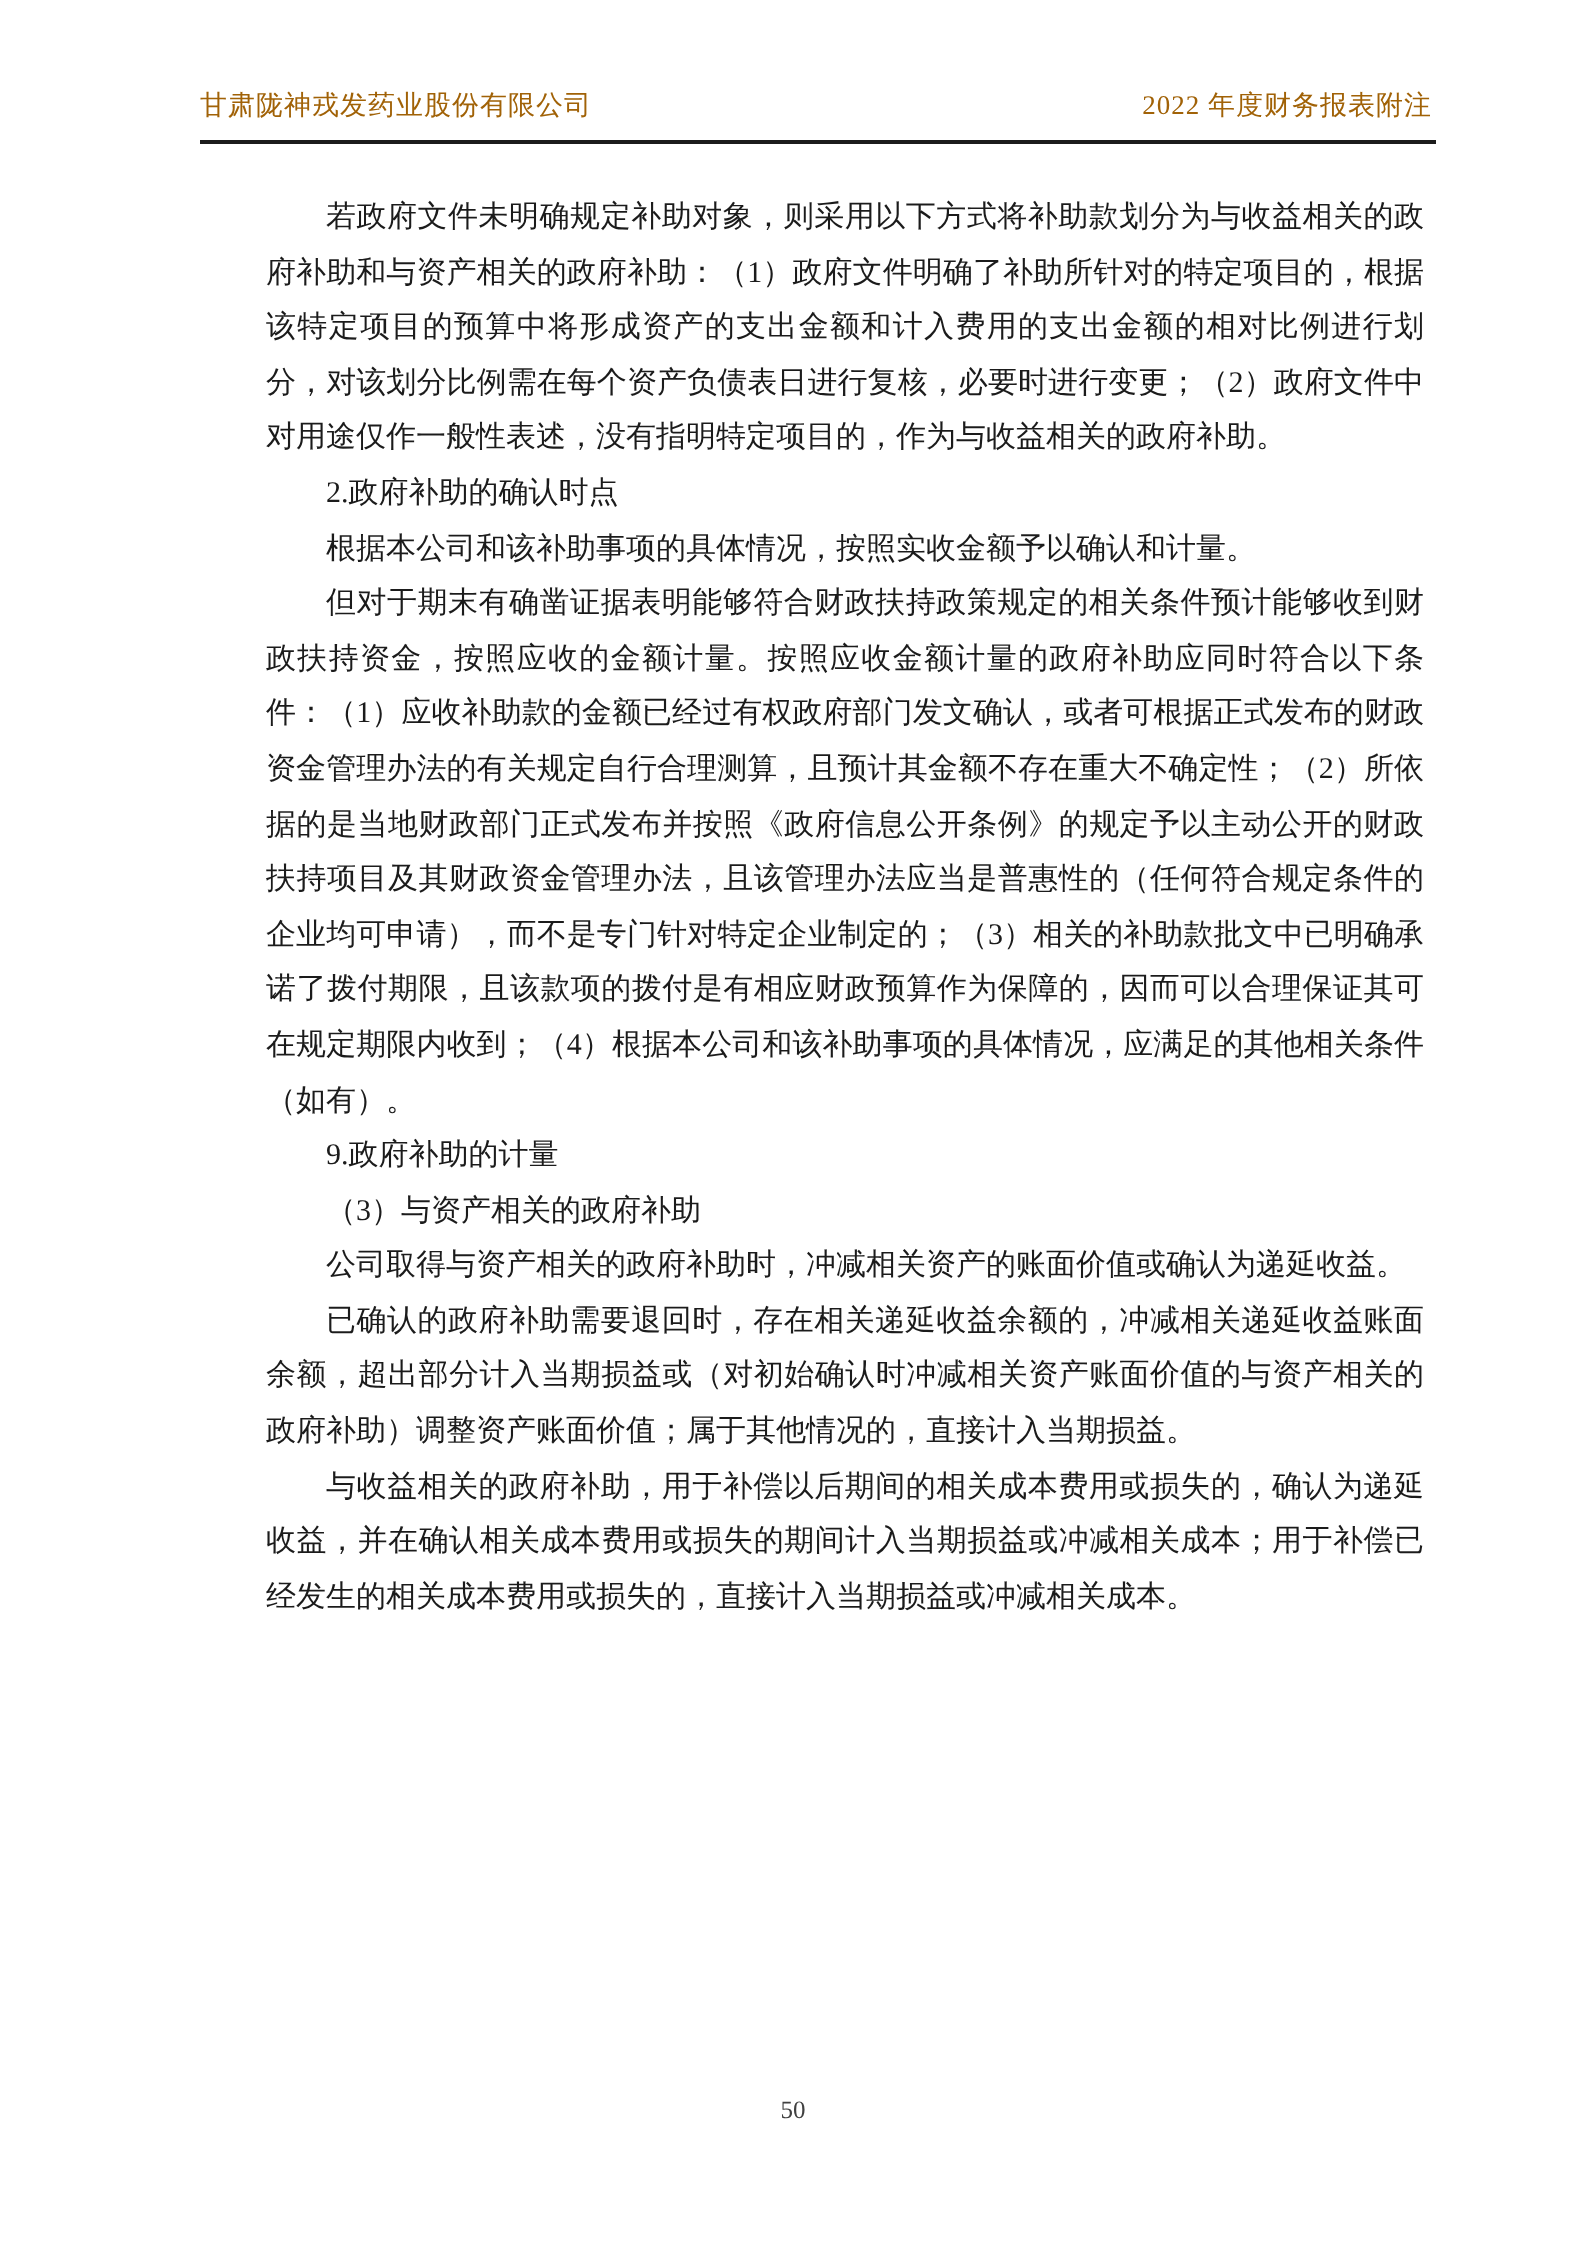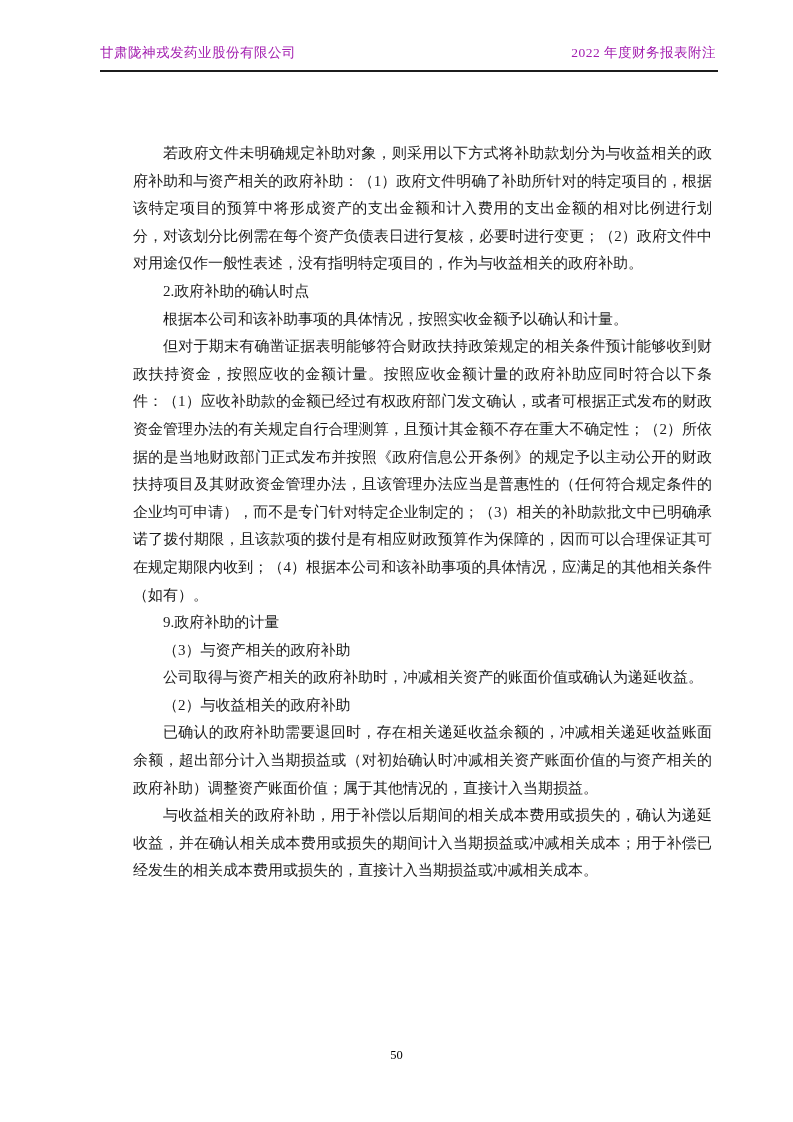--- a/index.html
+++ b/index.html
@@ -19,57 +19,56 @@
   
   .header {
     position: absolute;
     left: 100px;
     top: 44px;
     width: 616px;
     display: flex;
     justify-content: space-between;
     align-items: flex-end;
     font-size: 13.5px;
-    color: #a21caf;
+    color: #a16207;
     letter-spacing: 0.5px;
   }
   .header-rule {
     position: absolute;
     left: 100px;
     top: 70px;
     width: 618px;
     height: 0;
     border-top: 2px solid #1c1c1c;
   }
   
   .doc-body {
     position: absolute;
     left: 133px;
     top: 96px;
     width: 579px;
-    margin-top: 44px;
   }
   .doc-body p.para {
     margin: 0;
     font-size: 15px;
     line-height: 27.6px;
     text-indent: 2em;
     text-align: justify;
     color: #1b1b1b;
     word-break: break-all;
   }
   
   .footer {
     position: absolute;
     left: 0;
     top: 1048px;
     width: 793px;
     text-align: center;
     font-size: 12.5px;
-    color: #000000;
+    color: #404040;
   }
 </style>
 </head>
 <body>
 
 <div class="page">
 
   <div class="header">
     <span>甘肃陇神戎发药业股份有限公司</span>
     <span>2022 年度财务报表附注</span>
@@ -79,21 +78,20 @@
 
   <div class="doc-body">
 
   <p class="para">若政府文件未明确规定补助对象，则采用以下方式将补助款划分为与收益相关的政府补助和与资产相关的政府补助：（1）政府文件明确了补助所针对的特定项目的，根据该特定项目的预算中将形成资产的支出金额和计入费用的支出金额的相对比例进行划分，对该划分比例需在每个资产负债表日进行复核，必要时进行变更；（2）政府文件中对用途仅作一般性表述，没有指明特定项目的，作为与收益相关的政府补助。</p>
       <p class="para">2.政府补助的确认时点</p>
       <p class="para">根据本公司和该补助事项的具体情况，按照实收金额予以确认和计量。</p>
       <p class="para">但对于期末有确凿证据表明能够符合财政扶持政策规定的相关条件预计能够收到财政扶持资金，按照应收的金额计量。按照应收金额计量的政府补助应同时符合以下条件：（1）应收补助款的金额已经过有权政府部门发文确认，或者可根据正式发布的财政资金管理办法的有关规定自行合理测算，且预计其金额不存在重大不确定性；（2）所依据的是当地财政部门正式发布并按照《政府信息公开条例》的规定予以主动公开的财政扶持项目及其财政资金管理办法，且该管理办法应当是普惠性的（任何符合规定条件的企业均可申请），而不是专门针对特定企业制定的；（3）相关的补助款批文中已明确承诺了拨付期限，且该款项的拨付是有相应财政预算作为保障的，因而可以合理保证其可在规定期限内收到；（4）根据本公司和该补助事项的具体情况，应满足的其他相关条件（如有）。</p>
       <p class="para">9.政府补助的计量</p>
       <p class="para">（3）与资产相关的政府补助</p>
       <p class="para">公司取得与资产相关的政府补助时，冲减相关资产的账面价值或确认为递延收益。</p>
-      <p class="para">（2）与收益相关的政府补助</p>
       <p class="para">已确认的政府补助需要退回时，存在相关递延收益余额的，冲减相关递延收益账面余额，超出部分计入当期损益或（对初始确认时冲减相关资产账面价值的与资产相关的政府补助）调整资产账面价值；属于其他情况的，直接计入当期损益。</p>
       <p class="para">与收益相关的政府补助，用于补偿以后期间的相关成本费用或损失的，确认为递延收益，并在确认相关成本费用或损失的期间计入当期损益或冲减相关成本；用于补偿已经发生的相关成本费用或损失的，直接计入当期损益或冲减相关成本。</p>
     </div>
 
   <div class="footer">
     <span>50</span>
   </div>
 
 </div>
 

